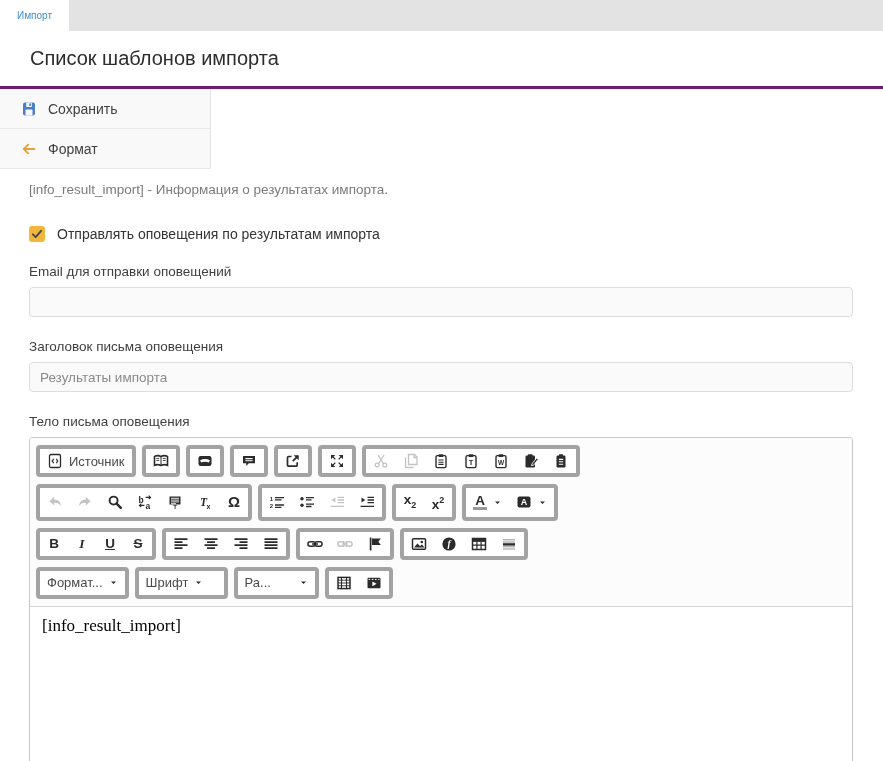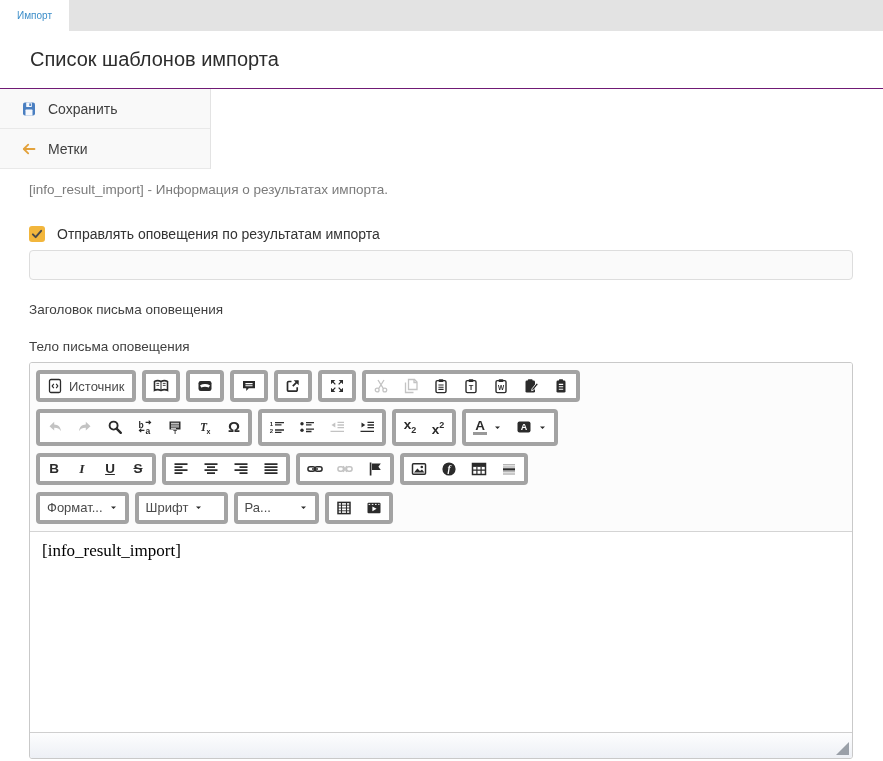--- a/index.html
+++ b/index.html
@@ -5,21 +5,21 @@
   * { box-sizing: border-box; margin: 0; padding: 0; }
   html,body { width: 883px; height: 761px; }
   body { font-family: "Liberation Sans", sans-serif; background: #fff; color: #3f3f3f; overflow: hidden; }
 
   
   .tabbar { height: 31px; background: #e3e3e3; display: flex; align-items: stretch; }
   .tab-active { background: #fff; color: #3d8ec9; font-size: 10px; padding: 0 17px; display: flex; align-items: center; cursor: pointer; }
   .tabbar-rest { flex: 1; }
 
   
-  .titlebar { height: 58px; background: #fff; display: flex; align-items: center; padding-left: 30px; border-bottom: 1px solid #701a75; }
+  .titlebar { height: 58px; background: #fff; display: flex; align-items: center; padding-left: 30px; border-bottom: 3px solid #701a75; }
   .page-title { font-size: 20px; font-weight: 400; color: #2d2d2d; }
 
   
   .layout { display: flex; height: 671px; flex-direction: column; }
   .sidebar { width: 211px; background: #f9f9f9; border-right: 1px solid #e3e3e3; }
   .side-item { height: 40px; display: flex; align-items: center; gap: 11px; padding-left: 21px; border-bottom: 1px solid #e9e9e9; font-size: 14px; color: #3f3f3f; cursor: pointer; }
   .side-item svg { width: 16px; height: 16px; display: block; }
 
   .main { flex: 1; background: #fff; padding: 11px 30px 0 29px; }
 
@@ -90,39 +90,41 @@
       </span>
       <span data-name="sidebar-item-save-label">Сохранить</span>
     </div>
     <div class="side-item" data-name="sidebar-item-back">
       <span class="tb-ico" data-name="back-arrow-icon">
         <svg viewBox="0 0 16 16" fill="none" stroke="#e3a23c" stroke-width="1.8" stroke-linecap="round" stroke-linejoin="round">
             <path d="M13.5 8 H3.2"></path>
             <path d="M7.2 3.6 L2.8 8 l4.4 4.4"></path>
           </svg>
       </span>
-      <span data-name="sidebar-item-back-label">Метки</span>
+      <span data-name="sidebar-item-back-label">Формат</span>
     </div>
   </div>
 
   <div class="main" data-name="main-panel">
     <div class="hint" data-name="replace-tags-hint-line">[info_result_import] - Информация о результатах импорта.</div>
 
     <div class="chk-row" data-name="notify-checkbox-row">
       <span class="chk" data-name="notify-checkbox">
         <svg data-name="checkmark-icon" viewBox="0 0 16 16" fill="none" stroke="#4a4a4a" stroke-width="2.6" stroke-linecap="round" stroke-linejoin="round">
             <path d="M2.5 8.5 L6.2 12.2 L13.5 3.8"></path>
           </svg>
       </span>
       <span class="chk-label" data-name="notify-checkbox-label">Отправлять оповещения по результатам импорта</span>
     </div>
 
+    <div class="field-label" data-name="email-field-label">Email для отправки оповещений</div>
     <input class="text-input" type="text" data-name="email-input" value="" style="">
 
     <div class="field-label" data-name="subject-field-label">Заголовок письма оповещения</div>
+    <input class="text-input" type="text" data-name="subject-input" value="Результаты импорта" style="">
 
     <div class="field-label" data-name="body-field-label">Тело письма оповещения</div>
 
     <div class="editor" data-name="rich-text-editor">
       <div class="toolbar" data-name="editor-toolbar">
           <div class="tb-row" data-name="toolbar-row">
             <div class="tb-group" data-name="toolbar-group">
               <a class="tb-btn" data-name="source-button">
                 <span class="tb-ico" data-name="source-icon">
                   <svg viewBox="0 0 16 16">

